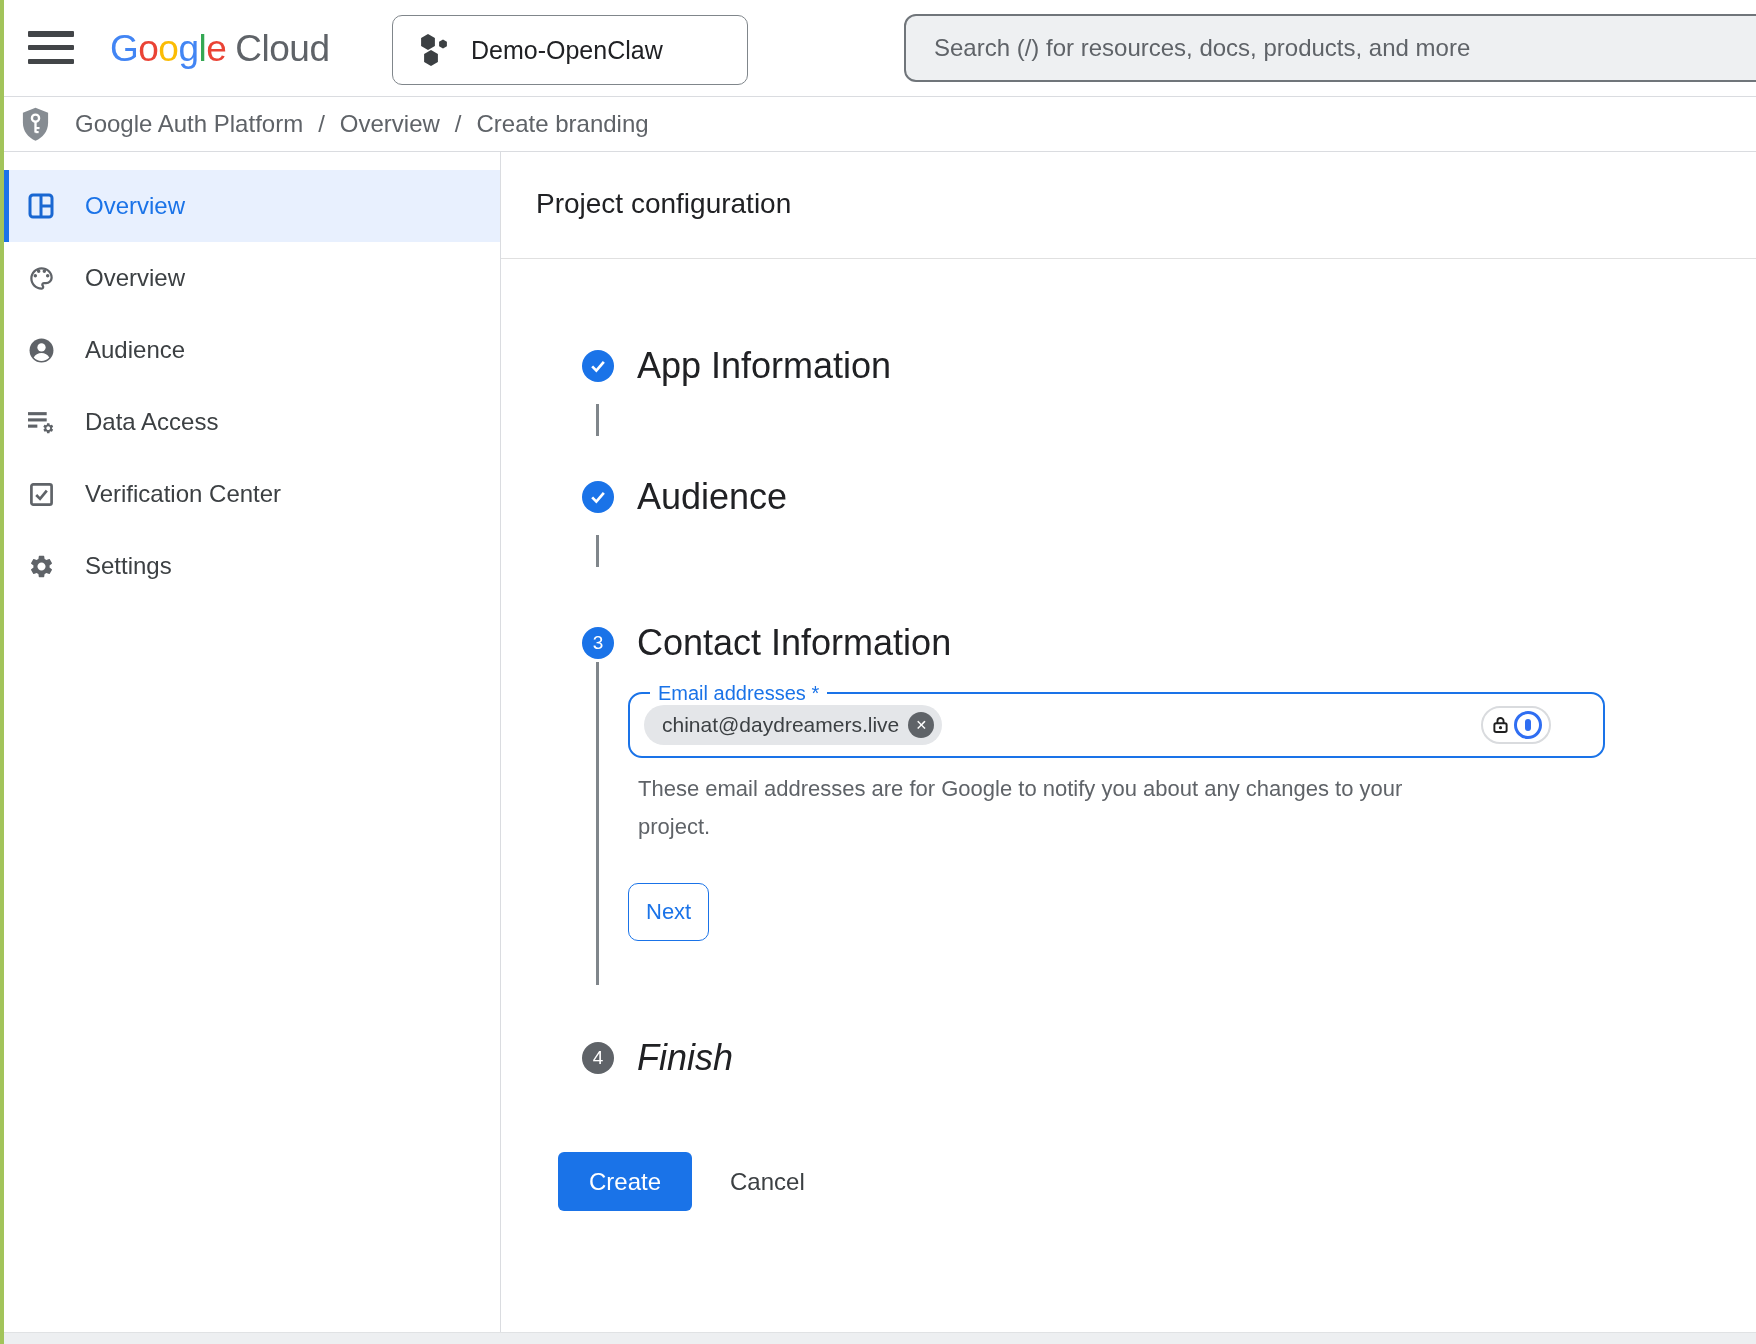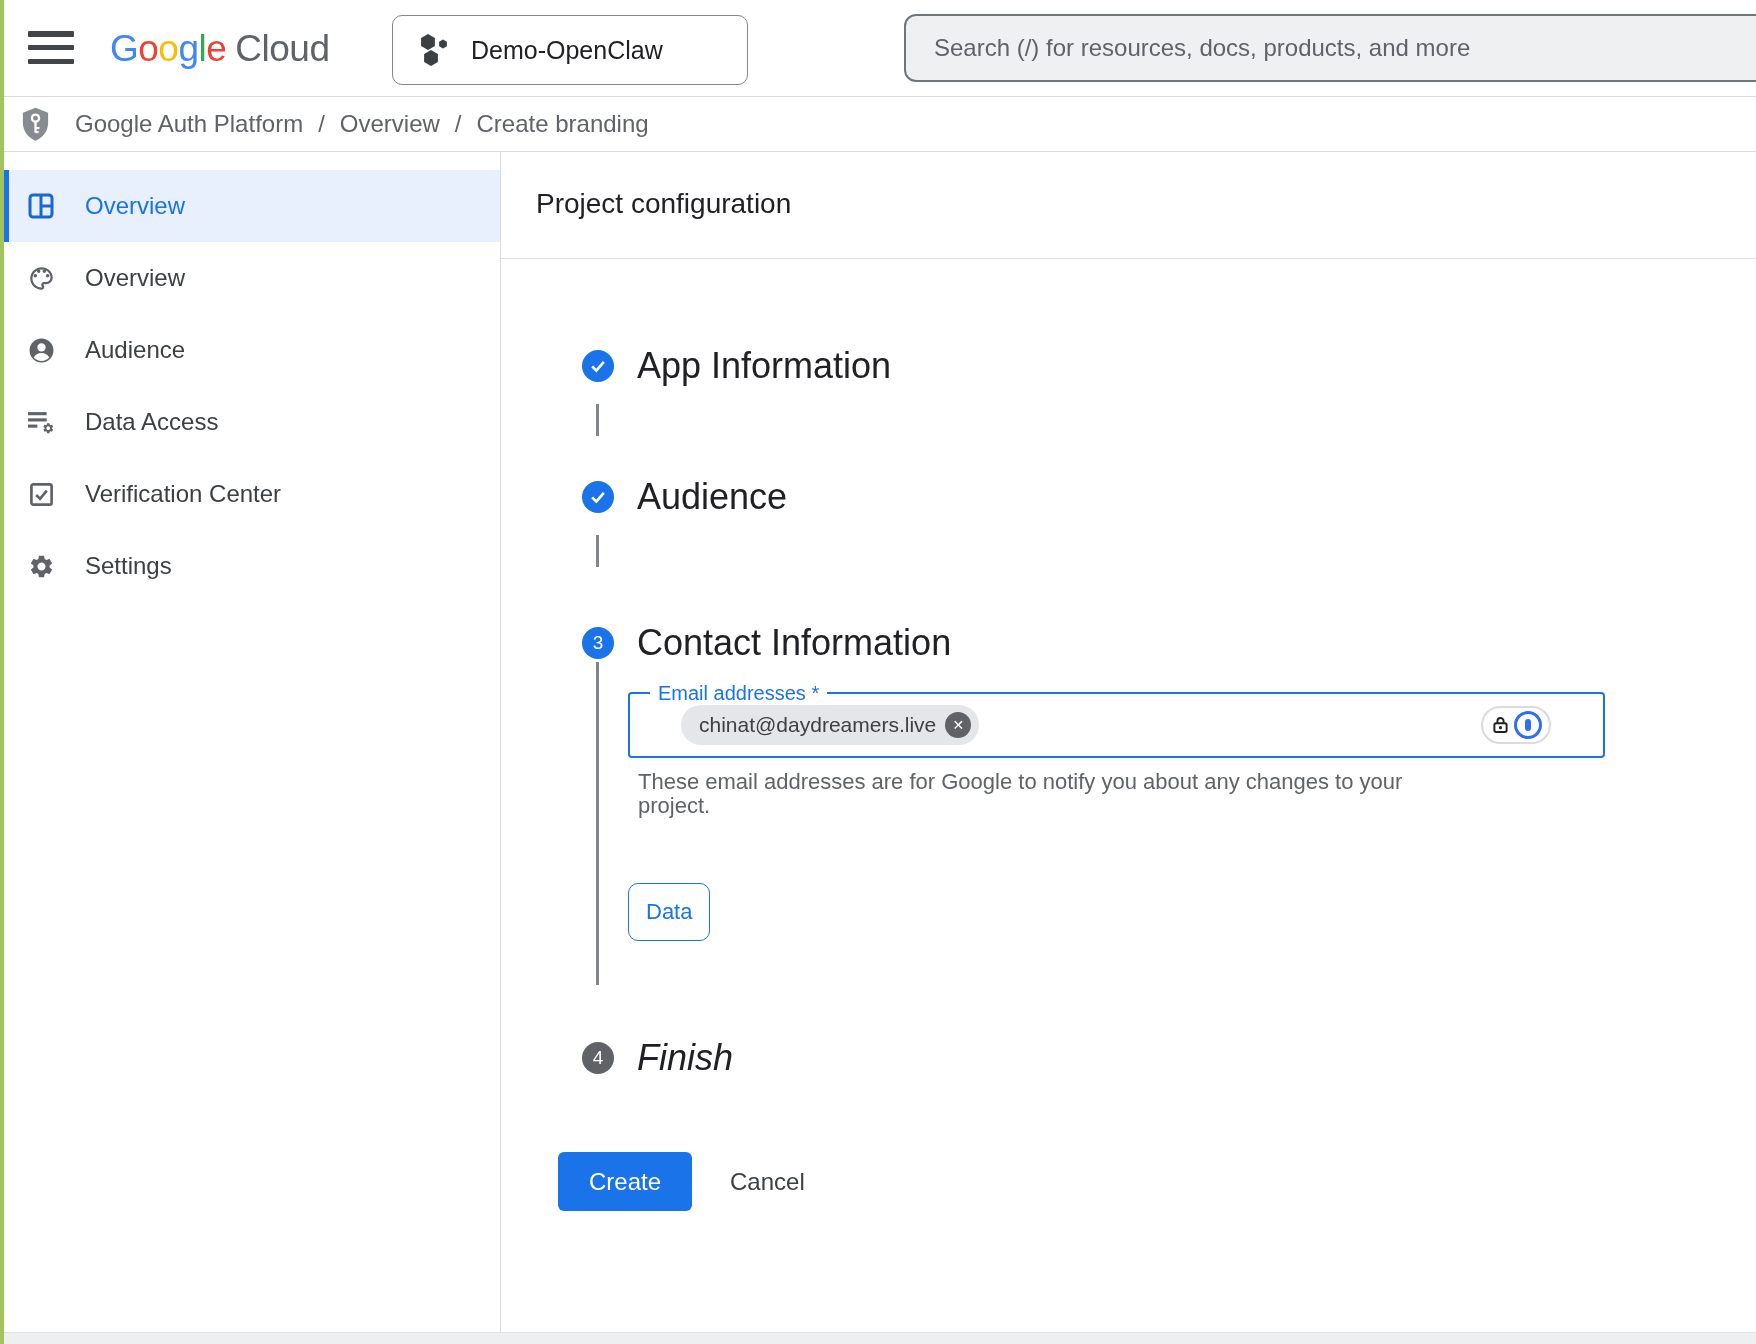--- a/index.html
+++ b/index.html
@@ -46,30 +46,30 @@
   .page-title{position:absolute;left:35px;top:36px;font-size:28px;color:#202124;}
   .title-divider{position:absolute;left:0;right:0;top:106px;height:1px;background:#e0e0e0;}
 
   .circle{position:absolute;width:32px;height:32px;border-radius:50%;display:flex;align-items:center;justify-content:center;left:81px;}
   .circle.done,.circle.active{background:#1a73e8;}
   .circle.pending{background:#5f6368;}
   .circle .num{color:#fff;font-size:19px;font-weight:500;}
   .step-label{position:absolute;left:136px;font-size:36px;line-height:44px;color:#202124;}
   .connector{position:absolute;left:95px;width:2.5px;background:#80868b;}
 
-  .email-field{position:absolute;left:127px;top:540px;width:977px;height:66px;border:2.5px solid #1a73e8;border-radius:4px;background:#fff;display:flex;align-items:center;padding-left:37px;}
+  .email-field{position:absolute;left:127px;top:540px;width:977px;height:66px;border:2.5px solid #1a73e8;border-radius:14px;background:#fff;display:flex;align-items:center;}
   .email-field .flabel{position:absolute;top:-12px;left:20px;background:#fff;padding:0 8px;font-size:20px;color:#1a73e8;}
   .chip{height:40px;margin-left:14px;border-radius:20px;background:#e4e6e9;display:flex;align-items:center;padding:0 8px 0 18px;}
   .chip .chip-text{font-size:21px;color:#3c4043;}
   .chip .chip-x{width:26px;height:26px;margin-left:9px;border-radius:50%;background:#5f6368;color:#fff;font-size:14px;font-weight:700;display:flex;align-items:center;justify-content:center;cursor:pointer;border:none;padding:0;}
   .pw-pill{position:absolute;right:52px;top:50%;transform:translateY(-50%);width:70px;height:38px;border:2px solid #d9dbde;border-radius:19px;background:#fff;display:flex;align-items:center;justify-content:center;gap:3px;cursor:pointer;}
   .pw-circle{width:28px;height:28px;border-radius:50%;border:3.5px solid #2f6ef2;background:#fff;display:flex;align-items:center;justify-content:center;}
   .pw-bar{width:5.5px;height:12px;border-radius:3px;background:#2f6ef2;}
 
-  .helper{position:absolute;left:137px;top:618px;width:822px;font-size:22px;line-height:24px;color:#5f6368;}
+  .helper{position:absolute;left:137px;top:618px;width:822px;font-size:22px;line-height:38px;color:#5f6368;}
   .next-btn{position:absolute;left:127px;top:731px;height:58px;padding:0 17px;background:#fff;border:1.5px solid #1a73e8;border-radius:10px;color:#1a73e8;font-size:22px;cursor:pointer;}
   .create-btn{position:absolute;left:57px;top:1000px;width:134px;height:59px;background:#1a73e8;border:none;border-radius:6px;color:#fff;font-size:24px;font-weight:500;cursor:pointer;}
   .cancel-btn{position:absolute;left:213px;top:1000px;height:60px;padding:0 16px;background:transparent;border:none;color:#3c4043;font-size:24px;font-weight:500;cursor:pointer;}
 
   .bottom-strip{position:absolute;left:4px;right:0;bottom:0;height:12px;background:#edeff1;border-top:1px solid #e0e2e4;}
 </style>
 </head>
 <body>
 
 <div class="app">
@@ -223,21 +223,21 @@
           <rect x="5" y="10" width="14" height="10" rx="2" fill="none" stroke="#1f1f1f" stroke-width="2.2"></rect>
           <path d="M8.5 10 V7.5 a3.5 3.5 0 0 1 7 0 V10" fill="none" stroke="#1f1f1f" stroke-width="2.2"></path>
           <circle cx="12" cy="15" r="1.8" fill="#1f1f1f"></circle>
         </svg>
         <span class="pw-circle">
             <span class="pw-bar"></span>
           </span>
       </div>
     </div>
     <div class="helper">These email addresses are for Google to notify you about any changes to your project.</div>
-    <button class="next-btn">Data</button>
+    <button class="next-btn">Next</button>
 
     <div class="circle pending" style="top:890px;">
       <span class="num">4</span>
     </div>
     <div class="step-label" style="top:884px;font-style:italic;">Finish</div>
 
     <button class="create-btn">Create</button>
     <button class="cancel-btn">Cancel</button>
   </div>
 

